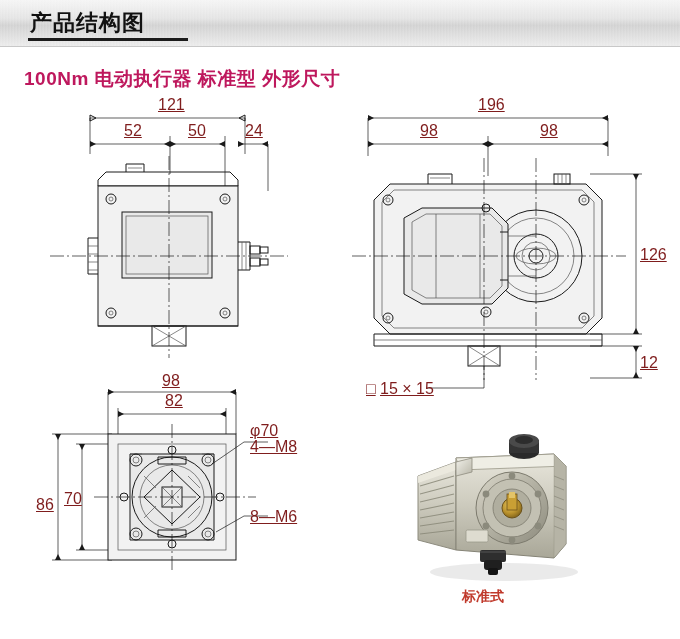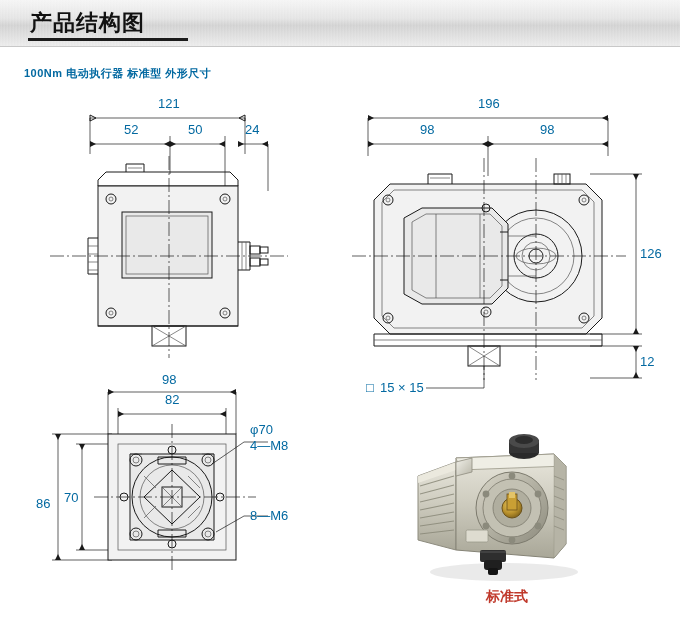--- a/index.html
+++ b/index.html
@@ -25,45 +25,45 @@
     position:absolute;left:30px;top:8px;
     font-size:22px;font-weight:bold;color:#111;letter-spacing:1px;
     z-index:3;
   }
   #header-underline{
     position:absolute;left:28px;top:38px;width:160px;height:3px;background:#1b1b1b;z-index:3;
   }
   
   #subtitle{
     position:absolute;left:24px;top:66px;
-    font-size:11px;font-weight:bold;color:#0369a1;letter-spacing:.5px;
+    font-size:19px;font-weight:bold;color:#be185d;letter-spacing:.5px;
   }
 
   
   .dwg{position:absolute;}
-  .dim{font-size:13px;color:#0369a1;position:absolute;white-space:nowrap;}
+  .dim{font-size:16px;color:#7f1d1d;position:absolute;white-space:nowrap;text-decoration:underline;}
   svg{display:block;overflow:visible;}
   .ln{stroke:#1a1a1a;stroke-width:1;fill:none;}
   .ln-thin{stroke:#555;stroke-width:.7;fill:none;}
   .ln-dim{stroke:#1a1a1a;stroke-width:.7;fill:none;}
   .ctr{stroke:#1a1a1a;stroke-width:.7;fill:none;stroke-dasharray:14 3 2 3;}
   .shade{fill:#f2f2f2;}
   .shade2{fill:#e9e9e9;}
 
   
   #photo-wrap{
     position:absolute;left:404px;top:432px;width:192px;height:152px;
   }
   #photo{
     position:absolute;left:0;top:0;width:192px;height:152px;
     background:#e9e6df;
     overflow:hidden;
   }
   #photo-caption{
-    position:absolute;left:462px;top:588px;width:90px;text-align:center;
+    position:absolute;left:462px;top:588px;width:90px;text-align:left;
     font-size:14px;font-weight:bold;color:#c0392b;
   }
 </style>
 </head>
 <body>
 
 <div id="header-banner"></div>
 <div id="header-title">产品结构图</div>
 <div id="header-underline"></div>
 

